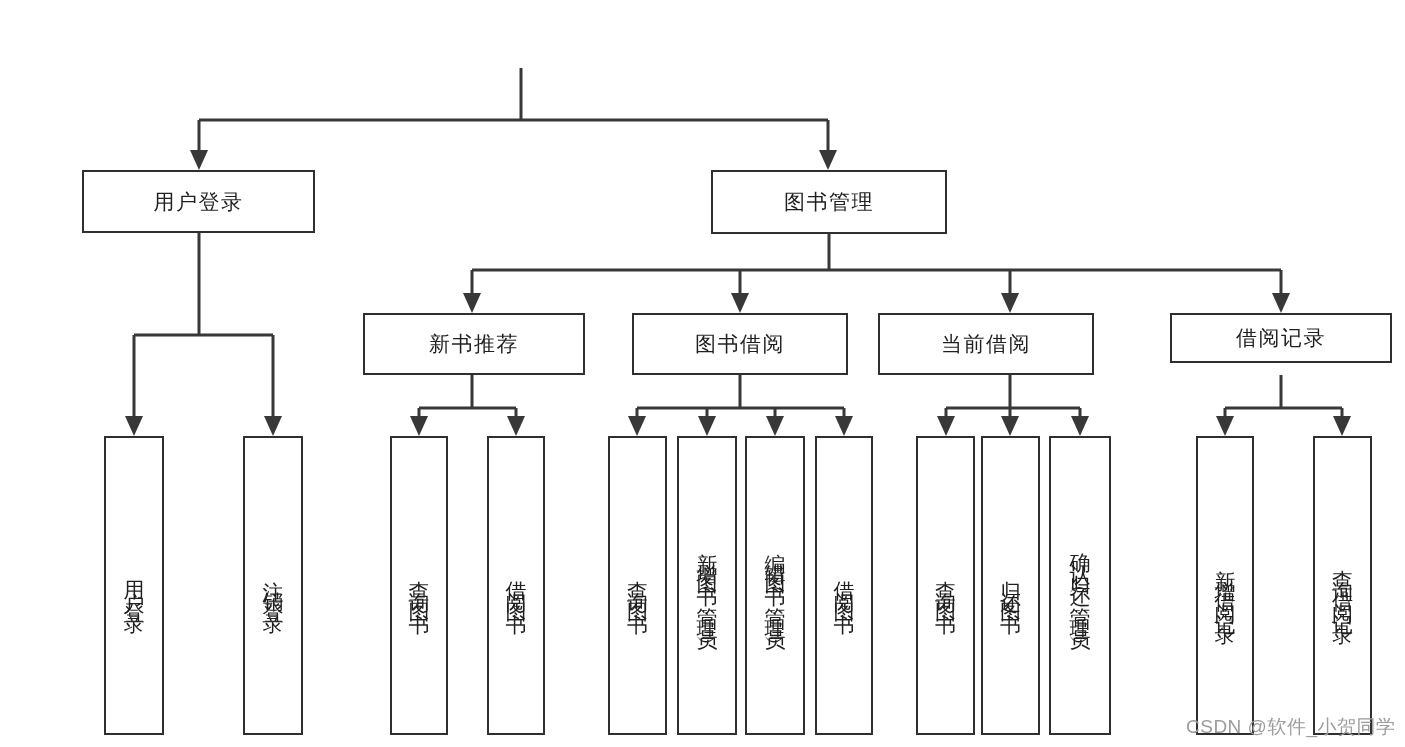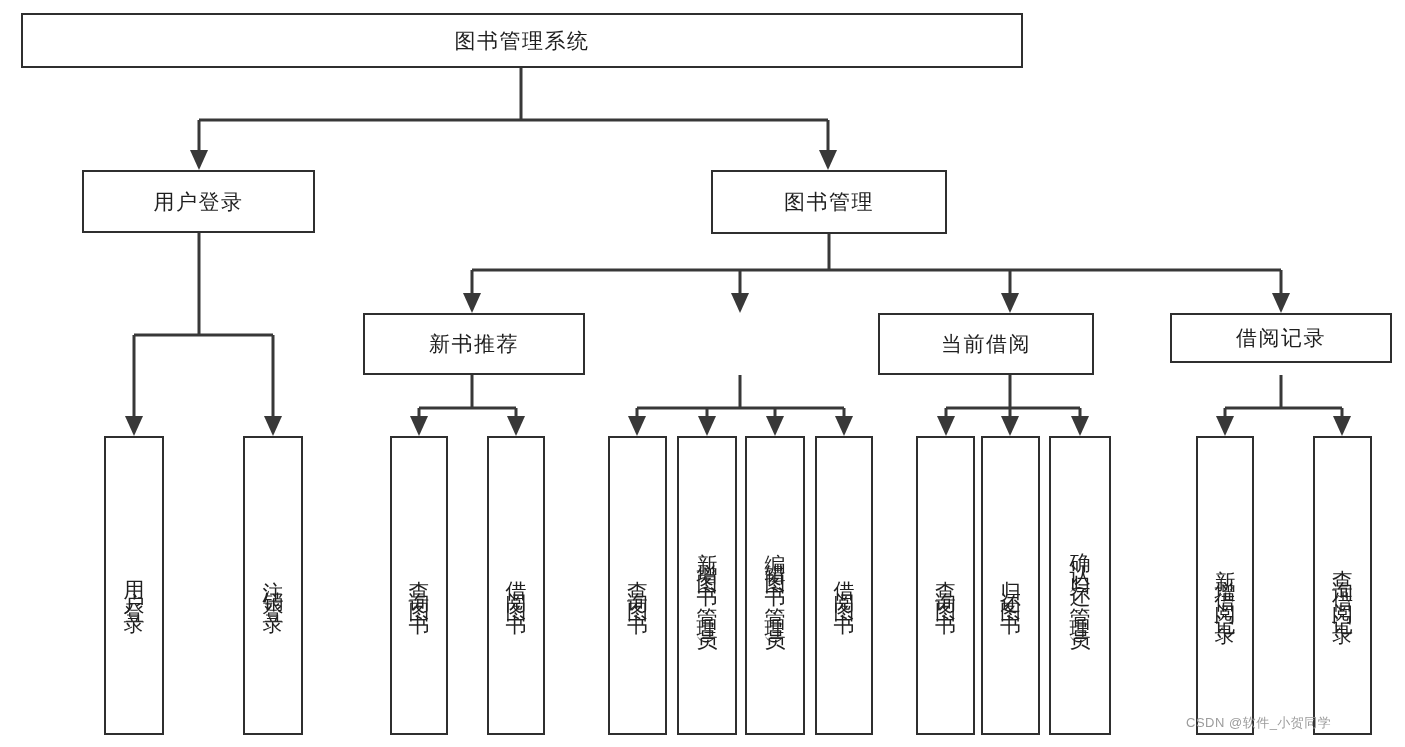--- a/index.html
+++ b/index.html
@@ -25,21 +25,21 @@
     display:flex;align-items:center;justify-content:center;
   }
   .h{font-size:21px;letter-spacing:1.5px;white-space:nowrap;}
   .v span{
     writing-mode:vertical-lr;text-orientation:mixed;
     font-size:21px;line-height:1.05;letter-spacing:11px;
     white-space:nowrap;
   }
   .watermark{
     position:absolute;left:1186px;top:714px;z-index:5;
-    font-size:13px;letter-spacing:0.5px;color:var(--watermark);
+    font-size:19px;letter-spacing:0.5px;color:var(--watermark);
     white-space:nowrap;
   }
 </style>
 </head>
 <body>
 
 <div class="canvas">
 
   <svg class="wires" width="1405" height="747" viewBox="0 0 1405 747">
     <path d="M521 68 V120 M199 120 H828 M199 120 V154 M828 120 V154
@@ -63,26 +63,26 @@
     <polygon points="698,416 716,416 707,436"></polygon>
     <polygon points="766,416 784,416 775,436"></polygon>
     <polygon points="835,416 853,416 844,436"></polygon>
     <polygon points="937,416 955,416 946,436"></polygon>
     <polygon points="1001,416 1019,416 1010,436"></polygon>
     <polygon points="1071,416 1089,416 1080,436"></polygon>
     <polygon points="1216,416 1234,416 1225,436"></polygon>
     <polygon points="1333,416 1351,416 1342,436"></polygon>
   </svg>
 
-  <div class="box h" style="left:21px;top:13px;width:1002px;height:55px;">图书管理系统</div>
 
   <div class="box h" style="left:82px;top:170px;width:233px;height:63px;">用户登录</div>
   <div class="box h" style="left:363px;top:313px;width:222px;height:62px;">新书推荐</div>
 
   <div class="box h" style="left:711px;top:170px;width:236px;height:64px;">图书管理</div>
+  <div class="box h" style="left:632px;top:313px;width:216px;height:62px;">图书借阅</div>
   <div class="box h" style="left:878px;top:313px;width:216px;height:62px;">当前借阅</div>
   <div class="box h" style="left:1170px;top:313px;width:222px;height:50px;">借阅记录</div>
 
   <div class="box v" style="left:104px;top:436px;width:60px;height:299px;">
     <span>用户登录</span>
   </div>
   <div class="box v" style="left:243px;top:436px;width:60px;height:299px;">
     <span>注销登录</span>
   </div>
 

